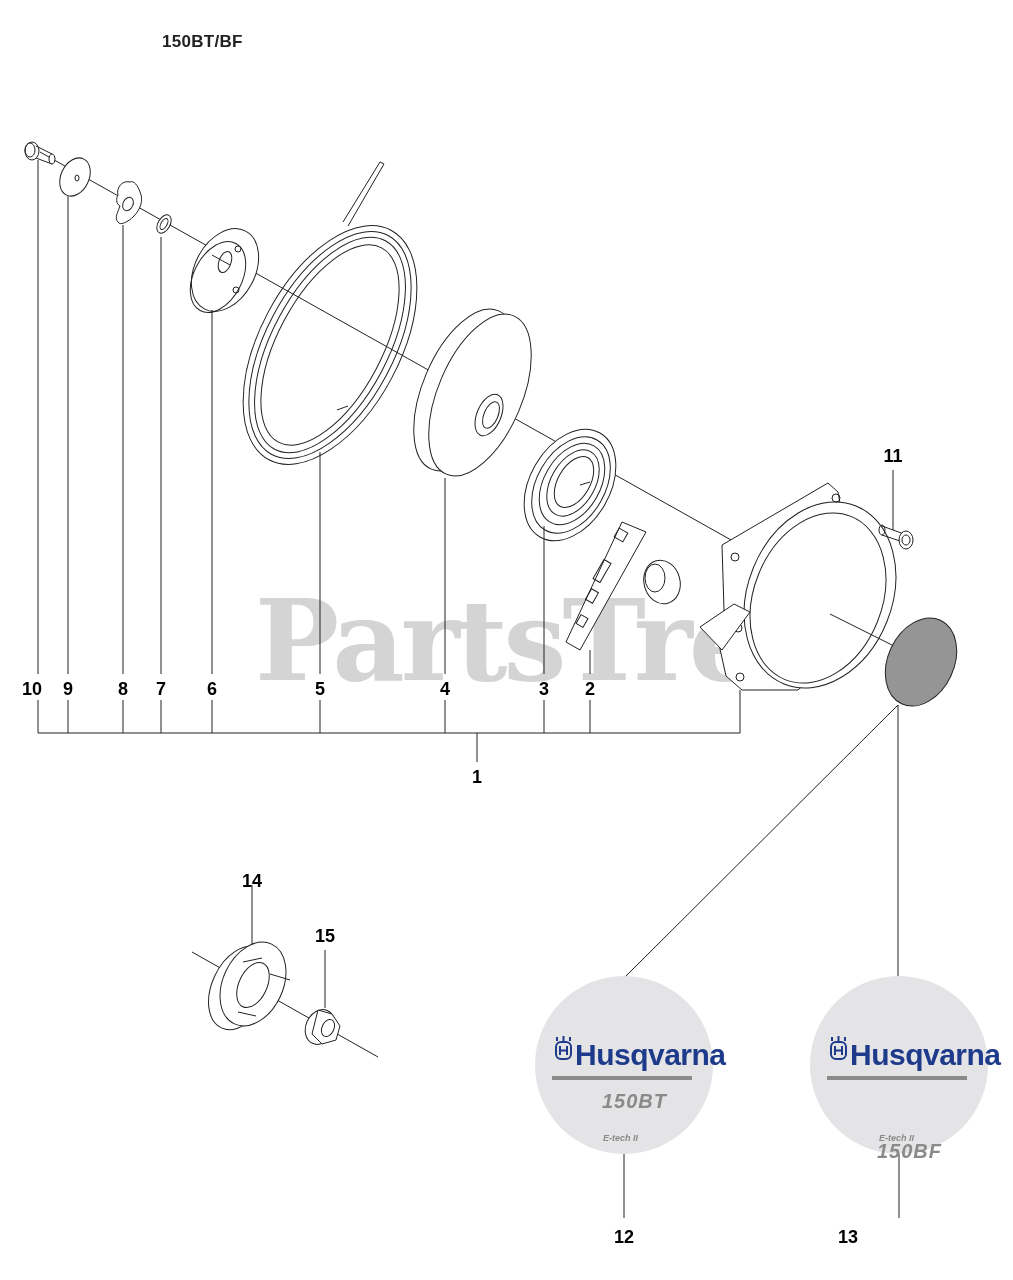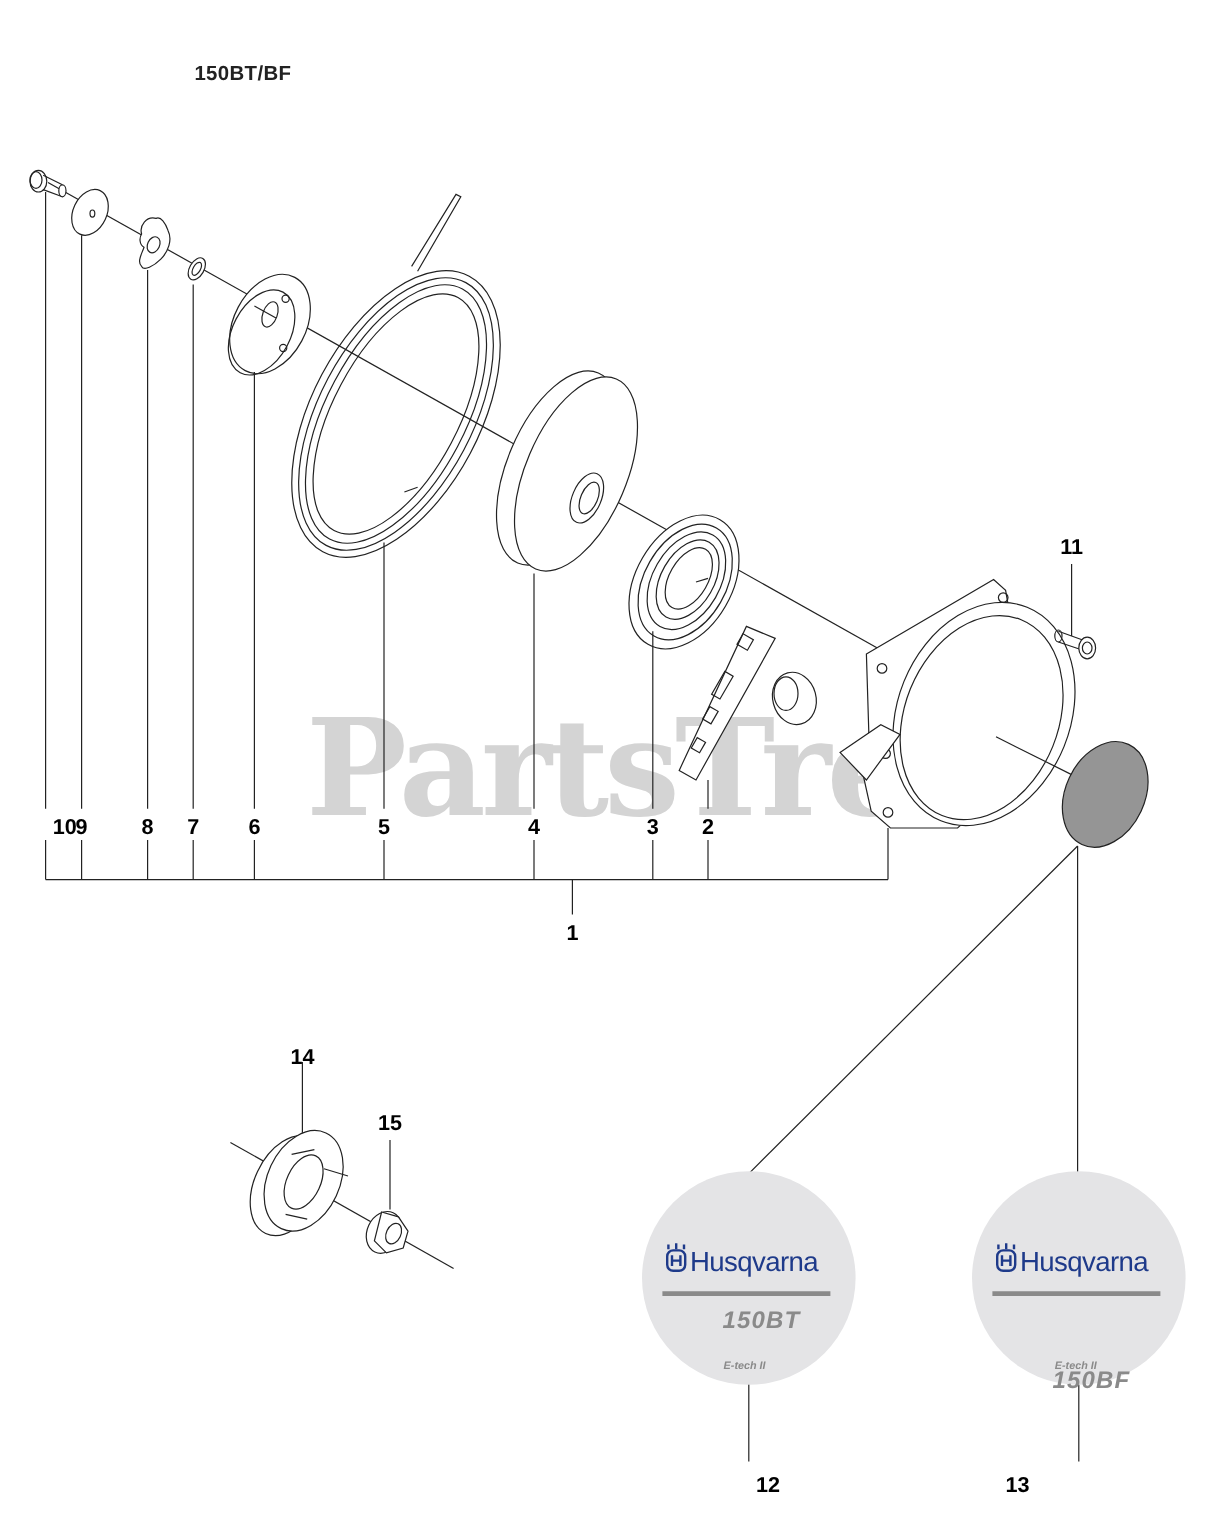--- a/index.html
+++ b/index.html
@@ -1,28 +1,28 @@
 <!DOCTYPE html>
 <html><head>
 <meta charset="utf-8">
 <style>
   html, body { margin: 0; padding: 0; background: #ffffff; }
   body { width: 1013px; height: 1280px; position: relative; overflow: hidden;
          font-family: "Liberation Sans", sans-serif; }
   #diagram { position: absolute; left: 0; top: 0; width: 1013px; height: 1280px; }
   .model-title { position: absolute; left: 162px; top: 32px; font-size: 17px; font-weight: bold;
-                 color: #222; letter-spacing: 0.3px; margin-top: 20px; }
+                 color: #222; letter-spacing: 0.3px; }
   .callout { position: absolute; font-size: 18px; font-weight: bold; color: #000000;
              transform: translateX(-50%); line-height: 1; }
   .watermark { position: absolute; left: 255px; top: 585px; font-family: "DejaVu Serif", serif;
                font-weight: bold; font-size: 112px; color: #d4d4d4; letter-spacing: -4px;
                line-height: 1; }
   .tm { position: absolute; left: 734px; top: 598px; font-size: 13px; color: #c8c8c8; }
   .decal-text { position: absolute; }
-  .brand { font-size: 23px; font-weight: normal; color: #1e3a8a; letter-spacing: -0.5px; }
+  .brand { font-size: 30px; font-weight: bold; color: #1e3a8a; letter-spacing: -0.5px; }
   .model { font-size: 20px; font-weight: bold; font-style: italic; color: #8a8a8a; letter-spacing: 1px; }
   .etech { font-size: 9px; font-weight: bold; font-style: italic; color: #8a8a8a; }
 </style>
 </head>
 <body>
 
 <div id="diagram">
 
   <div class="watermark">PartsTree</div>
   <div class="tm">TM</div>
@@ -176,32 +176,32 @@
     </g>
     <g stroke="#1e3a8a" stroke-width="2" fill="none">
       <rect x="831" y="1042" width="15" height="17" rx="5"></rect>
       <path d="M835,1046 L835,1055 M842,1046 L842,1055 M835,1050.5 L842,1050.5"></path>
       <path d="M832,1041 L832,1037 M838.5,1041 L838.5,1036 M845,1041 L845,1037"></path>
     </g>
   </svg>
 
   <div class="model-title">150BT/BF</div>
 
-  <div class="callout" style="left:54px;top:680px">10</div>
+  <div class="callout" style="left:32px;top:680px">10</div>
   <div class="callout" style="left:68px;top:680px">9</div>
   <div class="callout" style="left:123px;top:680px">8</div>
   <div class="callout" style="left:161px;top:680px">7</div>
   <div class="callout" style="left:212px;top:680px">6</div>
   <div class="callout" style="left:320px;top:680px">5</div>
   <div class="callout" style="left:445px;top:680px">4</div>
   <div class="callout" style="left:544px;top:680px">3</div>
   <div class="callout" style="left:590px;top:680px">2</div>
   <div class="callout" style="left:477px;top:768px">1</div>
   <div class="callout" style="left:893px;top:447px">11</div>
-  <div class="callout" style="left:640px;top:1228px">12</div>
+  <div class="callout" style="left:624px;top:1228px">12</div>
   <div class="callout" style="left:848px;top:1228px">13</div>
   <div class="callout" style="left:252px;top:872px">14</div>
   <div class="callout" style="left:325px;top:927px">15</div>
 
   <div class="decal-text brand" style="left:575px;top:1038px">Husqvarna</div>
   <div class="decal-text model" style="left:602px;top:1090px">150BT</div>
   <div class="decal-text etech" style="left:603px;top:1133px">E-tech II</div>
 
   <div class="decal-text brand" style="left:850px;top:1038px">Husqvarna</div>
   <div class="decal-text model" style="left:877px;top:1140px">150BF</div>

